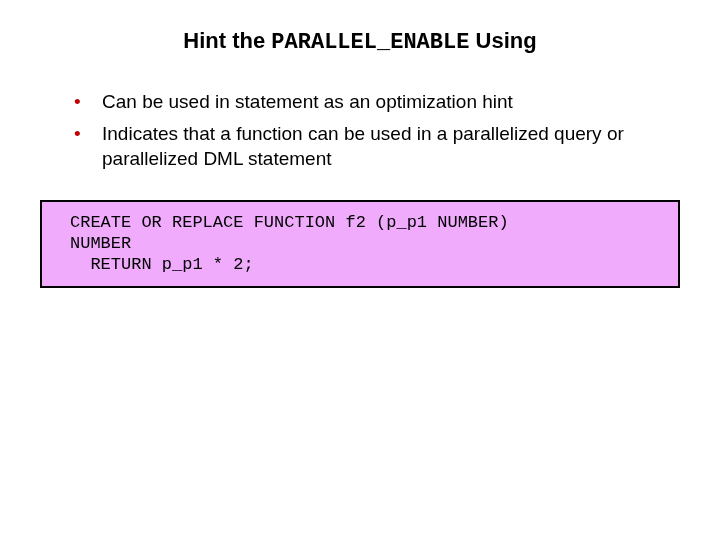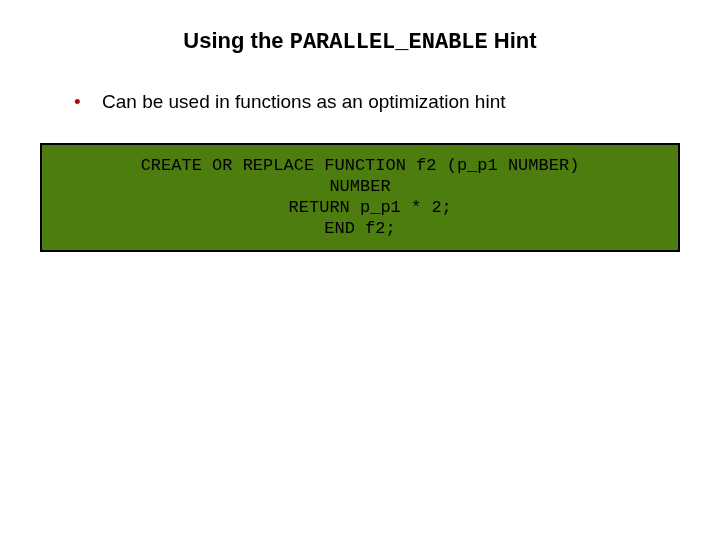--- a/index.html
+++ b/index.html
@@ -43,44 +43,44 @@
     position: absolute;
     left: 4px;
     top: 0;
     color: #c00000;
     font-size: 19px;
     line-height: 1.35;
   }
   .codebox {
     margin: 0 0 0 0;
     border: 2px solid #000;
-    background: #4d7c0f;
-    padding: 10px 12px 10px 12px;
+    background: #f0abfc;
+    padding: 10px 12px 10px 28px;
     font-family: "Courier New", Courier, monospace;
     font-size: 17px;
     line-height: 1.25;
     white-space: pre;
     position: relative;
-    text-align: center;
   }
   .codebox .line { display: block; }
   .hlwrap {
     display: inline-block;
     border: 2px solid #c00000;
     padding: 0 2px;
     margin: -2px 0;
     line-height: 1.1;
   }
 </style>
 </head>
 <body>
 
 <div class="slide">
   <div class="title">
-    <span>Using the </span><span class="mono">PARALLEL_ENABLE</span><span> Hint</span>
+    <span>Hint the </span><span class="mono">PARALLEL_ENABLE</span><span> Using</span>
   </div>
 
   <ul class="bullets">
-    <li>Can be used in functions as an optimization hint</li>
+    <li>Can be used in statement as an optimization hint</li>
+    <li>Indicates that a function can be used in a parallelized query or parallelized DML statement</li>
   </ul>
 
-  <div class="codebox"><span class="line">CREATE OR REPLACE FUNCTION f2 (p_p1 NUMBER)</span><span class="line">NUMBER</span><span class="line">  RETURN p_p1 * 2;</span><span class="line">END f2;</span></div>
+  <div class="codebox"><span class="line">CREATE OR REPLACE FUNCTION f2 (p_p1 NUMBER)</span><span class="line">NUMBER</span><span class="line">  RETURN p_p1 * 2;</span></div>
 </div>
 
 </body></html>

